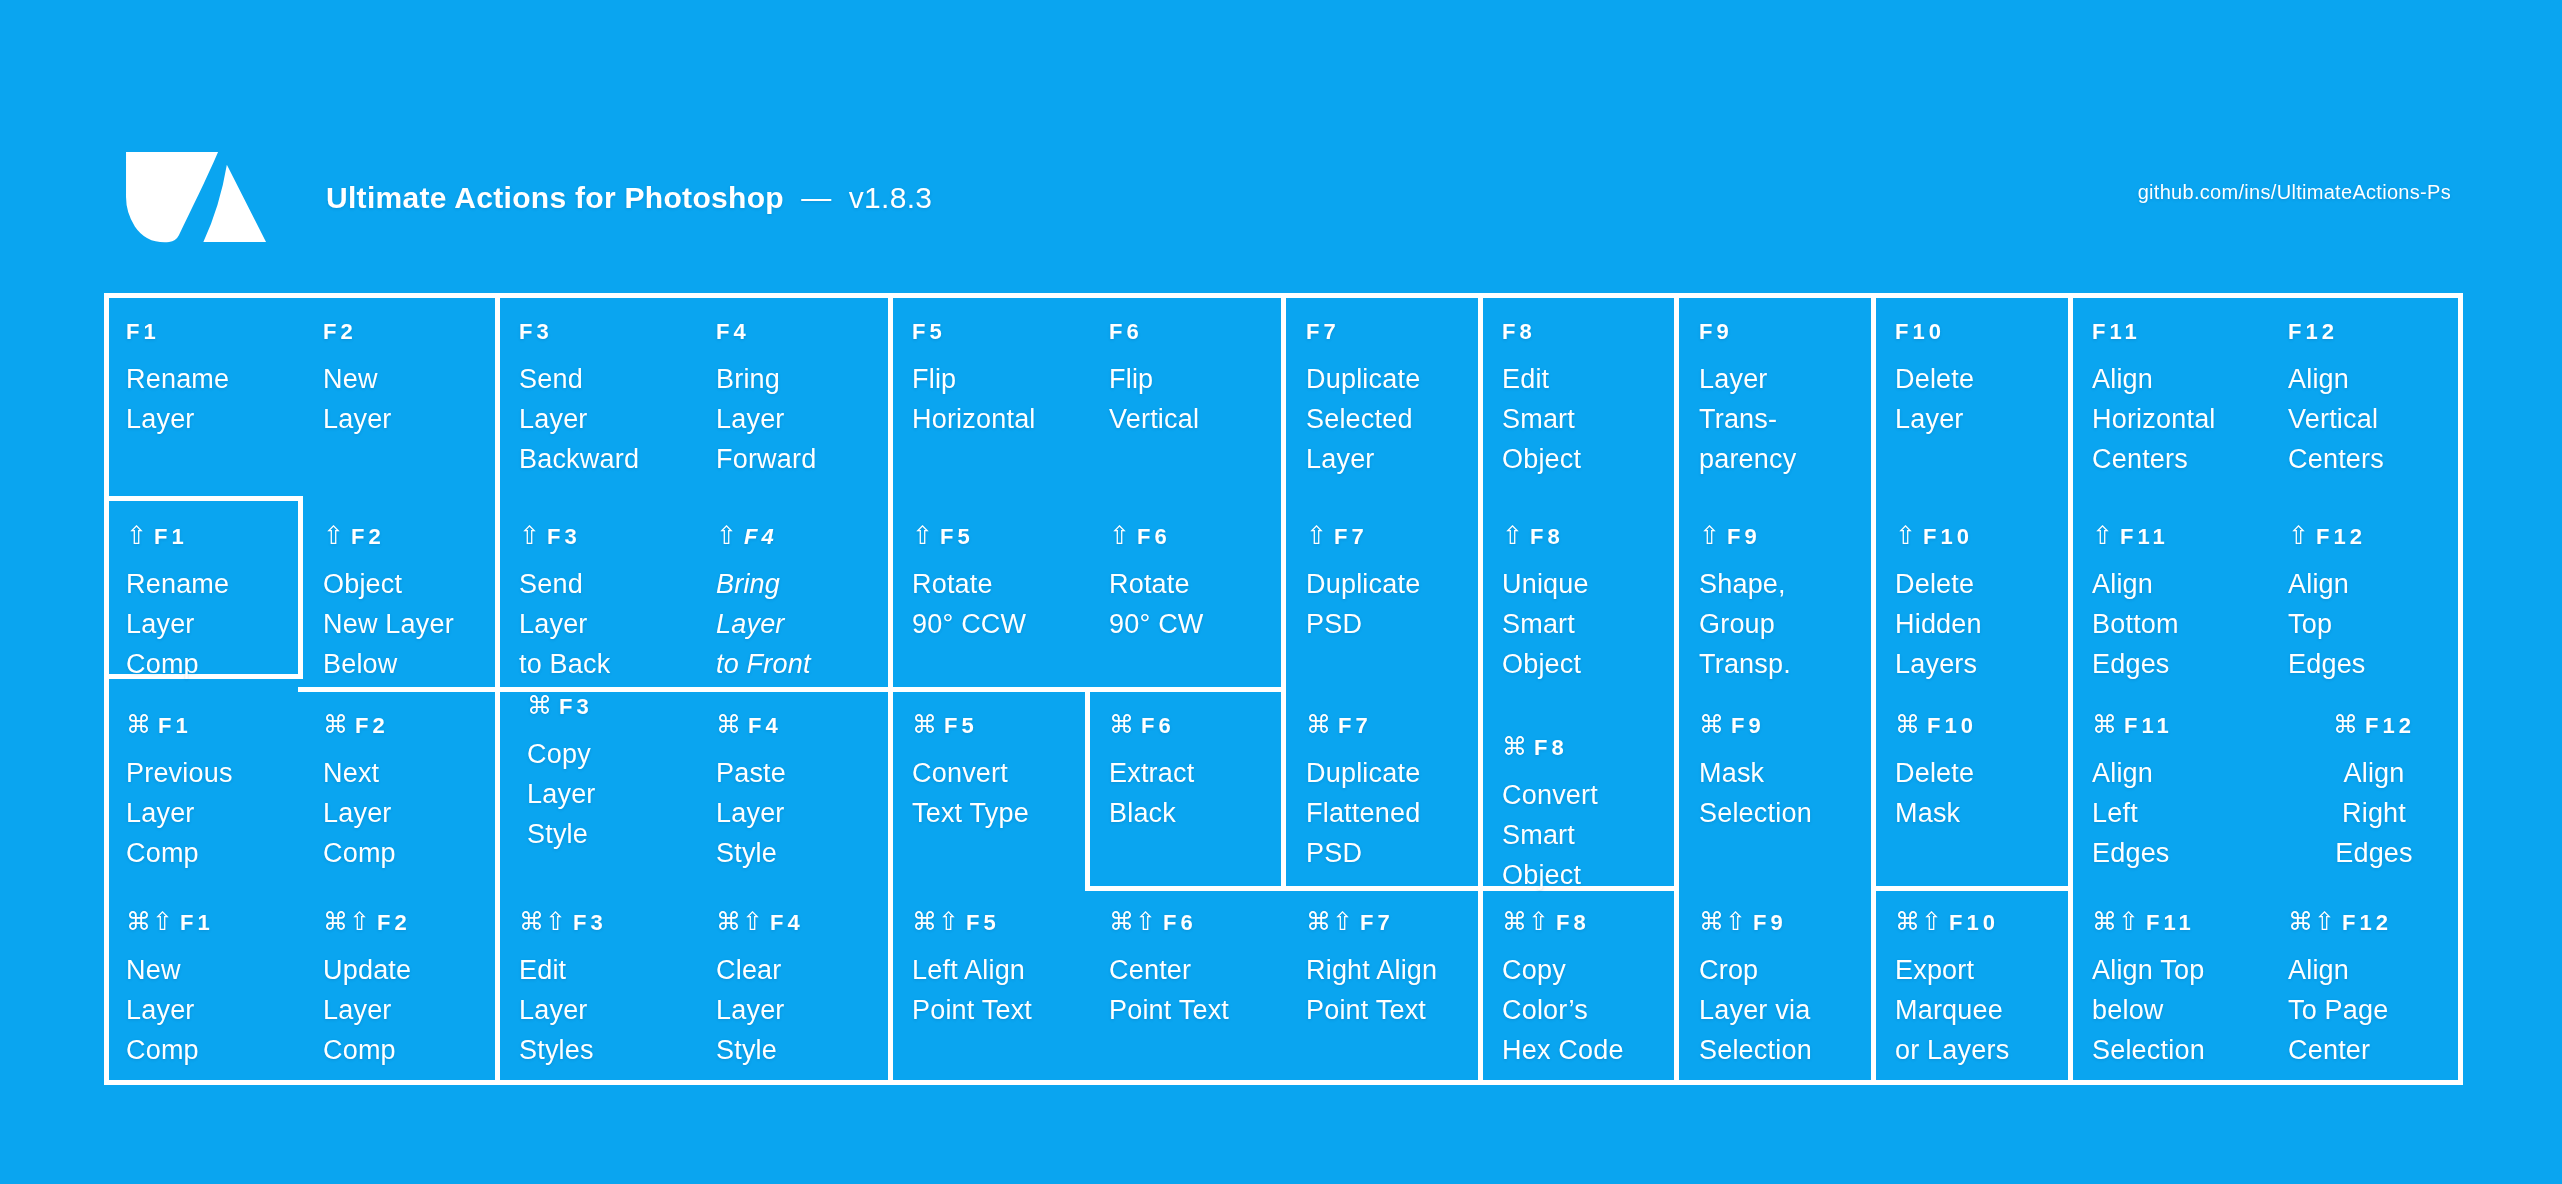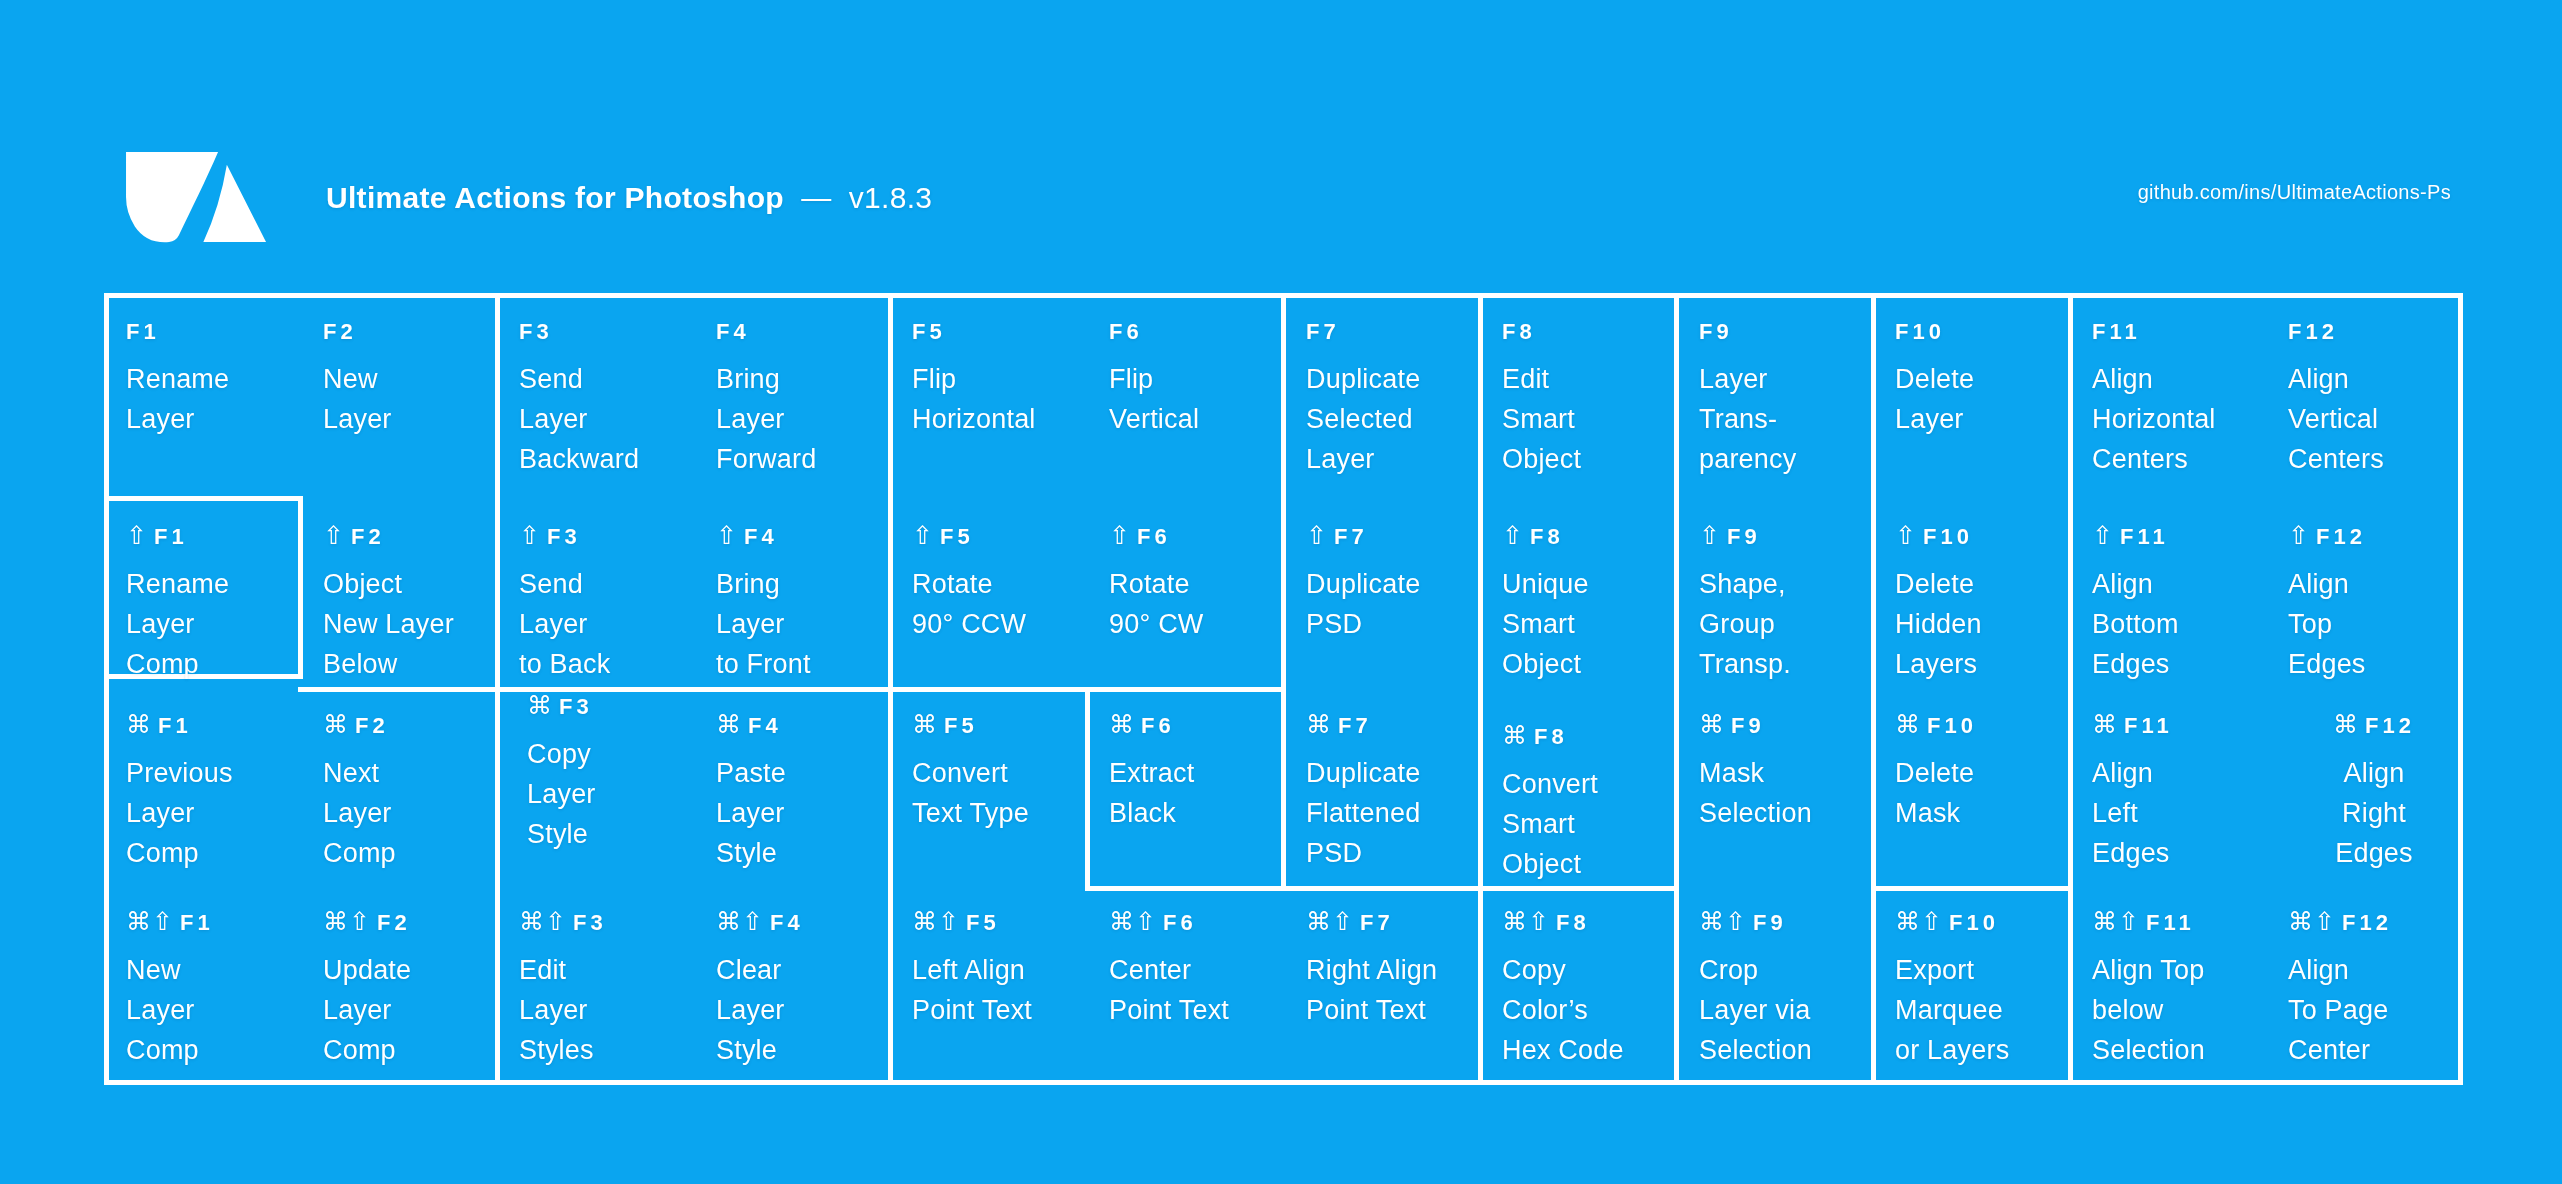--- a/index.html
+++ b/index.html
@@ -179,21 +179,21 @@
         </div>
       </div>
       <div class="cell shadowed" style="left: 415px; top: 229px;">
         <div class="key"><span class="mods">⇧</span><span>F3</span></div>
         <div class="lines">
           <div>Send</div>
           <div>Layer</div>
           <div>to Back</div>
         </div>
       </div>
-      <div class="cell shadowed" style="left: 612px; top: 229px;">
+      <div class="cell shadowed" style="left: 612px; top: 229px; font-style: italic;">
         <div class="key"><span class="mods">⇧</span><span>F4</span></div>
         <div class="lines">
           <div>Bring</div>
           <div>Layer</div>
           <div>to Front</div>
         </div>
       </div>
       <div class="cell shadowed" style="left: 808px; top: 229px;">
         <div class="key"><span class="mods">⇧</span><span>F5</span></div>
         <div class="lines">
@@ -302,21 +302,21 @@
         </div>
       </div>
       <div class="cell shadowed" style="left: 1202px; top: 418px;">
         <div class="key"><span class="mods">⌘</span><span>F7</span></div>
         <div class="lines">
           <div>Duplicate</div>
           <div>Flattened</div>
           <div>PSD</div>
         </div>
       </div>
-      <div class="cell shadowed" style="left: 1398px; top: 429px;">
+      <div class="cell shadowed" style="left: 1398px; top: 440px;">
         <div class="key"><span class="mods">⌘</span><span>F8</span></div>
         <div class="lines">
           <div>Convert</div>
           <div>Smart</div>
           <div>Object</div>
         </div>
       </div>
       <div class="cell shadowed" style="left: 1595px; top: 418px;">
         <div class="key"><span class="mods">⌘</span><span>F9</span></div>
         <div class="lines">

